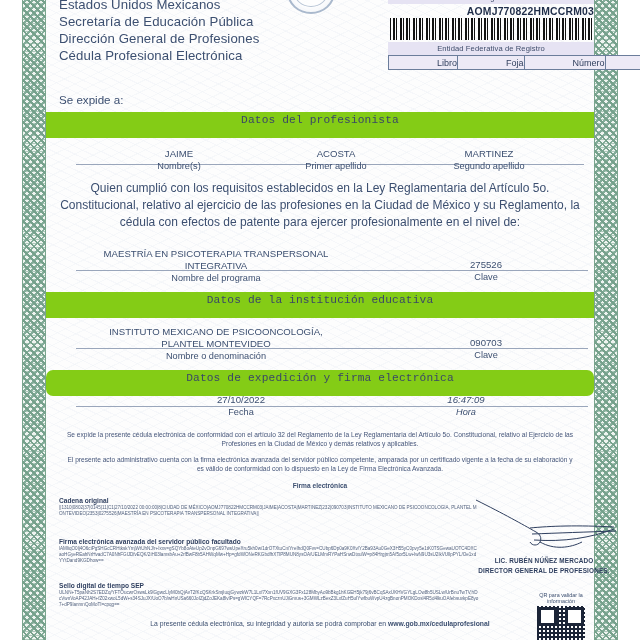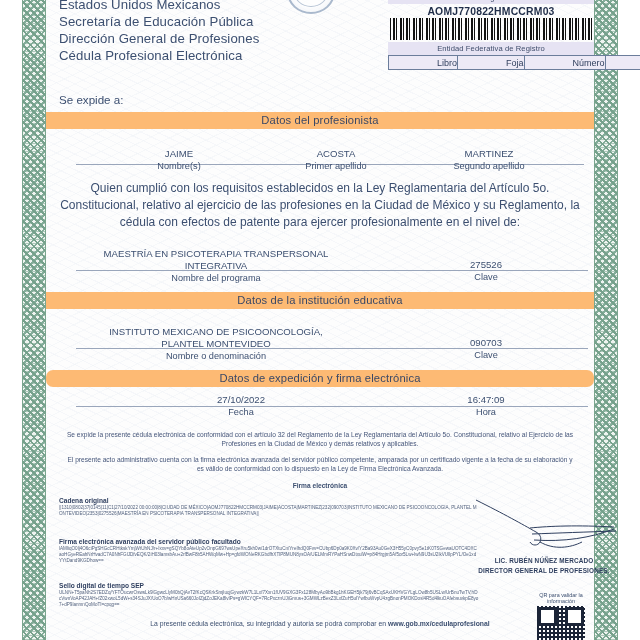--- a/index.html
+++ b/index.html
@@ -113,20 +113,21 @@
     color: #3f4d6b;
     padding: 2px 0;
     letter-spacing: .1px;
   }
   #curp-value {
     font-size: 10.4px;
     font-weight: bold;
     letter-spacing: .2px;
     color: #1f2d49;
     padding: 2px 0 1px;
+    text-align: right;
   }
   #barcode {
     height: 22px;
     margin: 0 2px 2px;
     background-image: repeating-linear-gradient(90deg,
       #111 0 1px, transparent 1px 3px,
       #111 3px 5px, transparent 5px 6px,
       #111 6px 7px, transparent 7px 10px,
       #111 10px 12px, transparent 12px 13px);
   }
@@ -160,27 +161,28 @@
     position: absolute;
     left: 13px; top: 93px;
     font-size: 11.6px;
     color: #3c4f70;
   }
 
   
   .section-band {
     position: absolute;
     left: 0; right: 0;
-    height: 17px;
-    background: #fdba74;
+    height: 26px;
+    background: #84cc16;
     text-align: center;
     font-size: 11.2px;
     color: #3a4866;
     line-height: 17px;
     letter-spacing: .15px;
+    font-family: Liberation Mono, monospace;
   }
 
   
   .field-row {
     position: absolute;
     left: 0; right: 0;
   }
   .field {
     position: absolute;
     text-align: center;
@@ -407,21 +409,21 @@
 
     <div class="section-band" style="top:370px;border-radius:7px;">Datos de expedición y firma electrónica</div>
 
     <div class="field-row" style="top:394px;">
       <div class="rule" style="left:30px; right:6px; top:12px;"></div>
 
       <div class="field" style="left:135px; width:120px;">
         <div class="value">27/10/2022</div>
         <div class="caption">Fecha</div>
       </div>
-      <div class="field" style="left:380px; width:120px;">
+      <div class="field" style="left:360px; width:120px;font-style:italic;">
         <div class="value">16:47:09</div>
         <div class="caption">Hora</div>
       </div>
     </div>
 
     <div class="fine-paragraph" style="top:430px;">Se expide la presente cédula electrónica de conformidad con el artículo 32 del Reglamento de la Ley Reglamentaria del Artículo 5o. Constitucional, relativo al Ejercicio de las Profesiones en la Ciudad de México y demás relativos y aplicables.</div>
 
     <div class="fine-paragraph" style="top:455px;">El presente acto administrativo cuenta con la firma electrónica avanzada del servidor público competente, amparada por un certificado vigente a la fecha de su elaboración y es válido de conformidad con lo dispuesto en la Ley de Firma Electrónica Avanzada.</div>
 
     <div id="firma-electronica-label" style="top:482px;">Firma electrónica</div>

